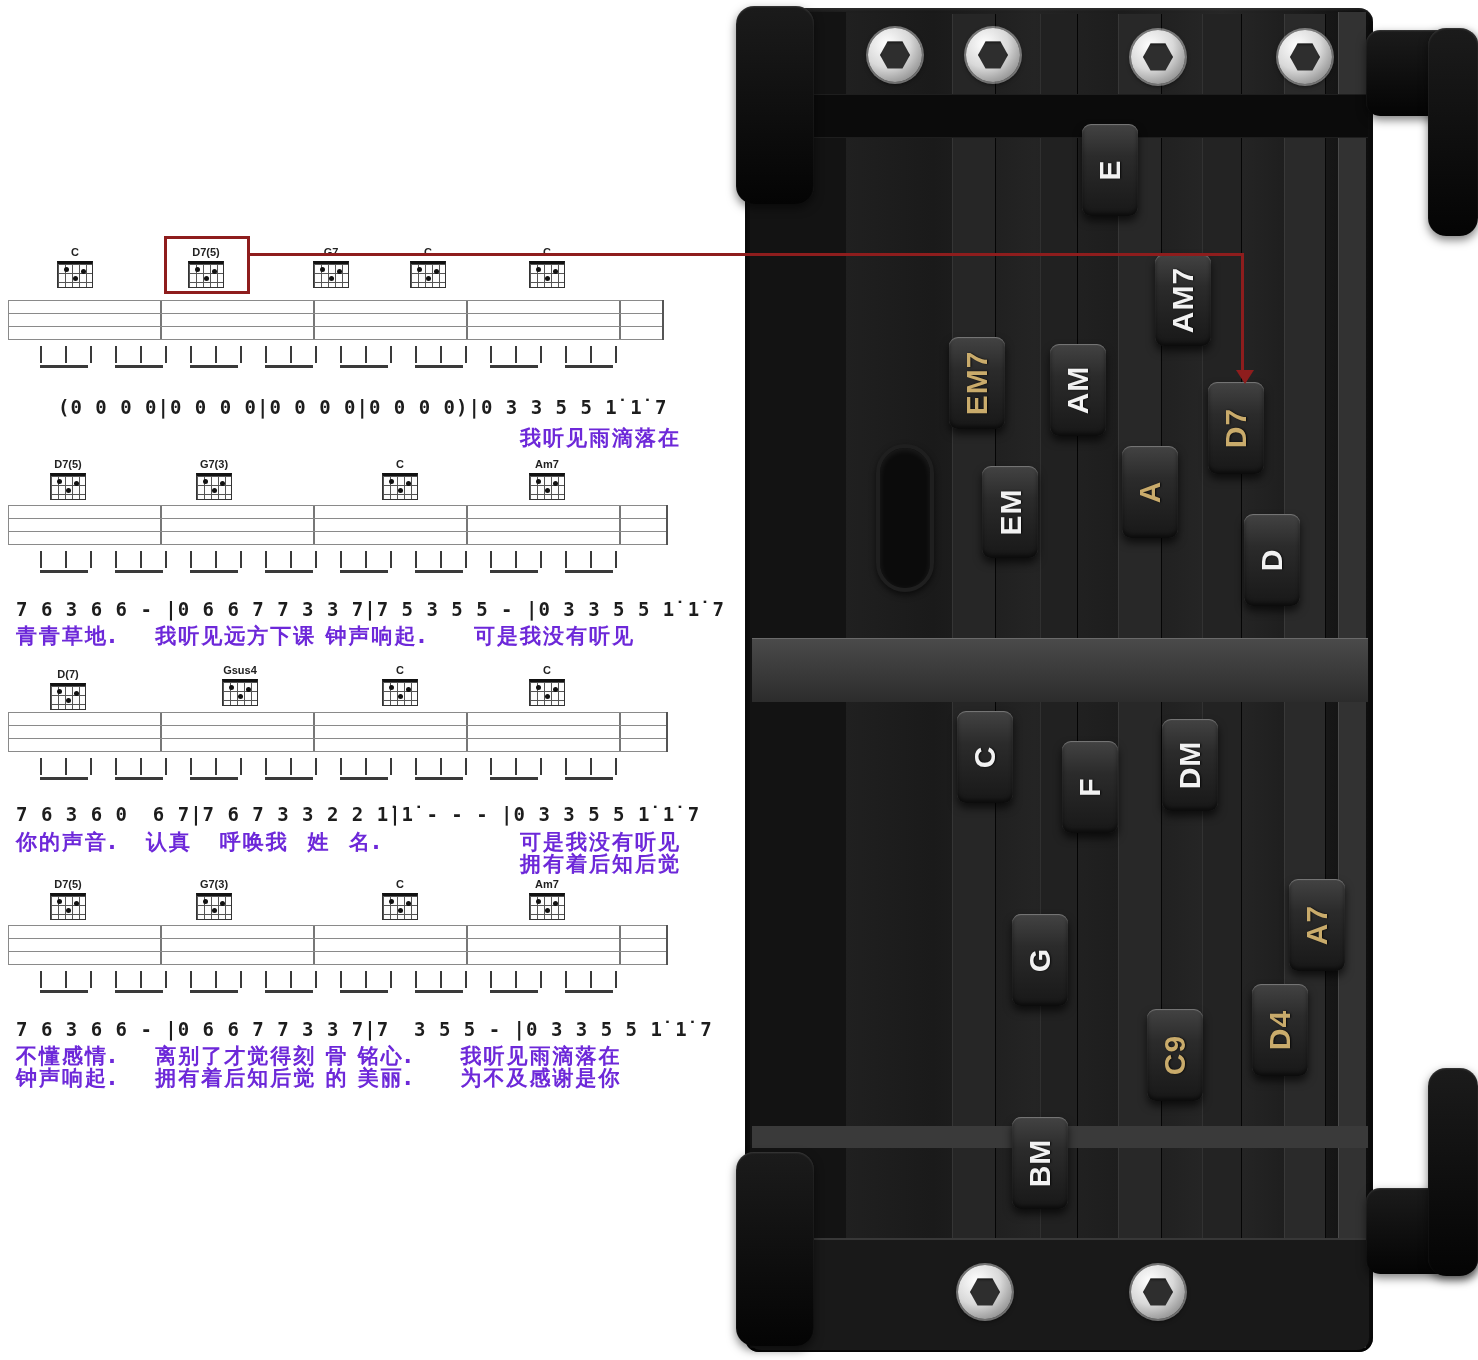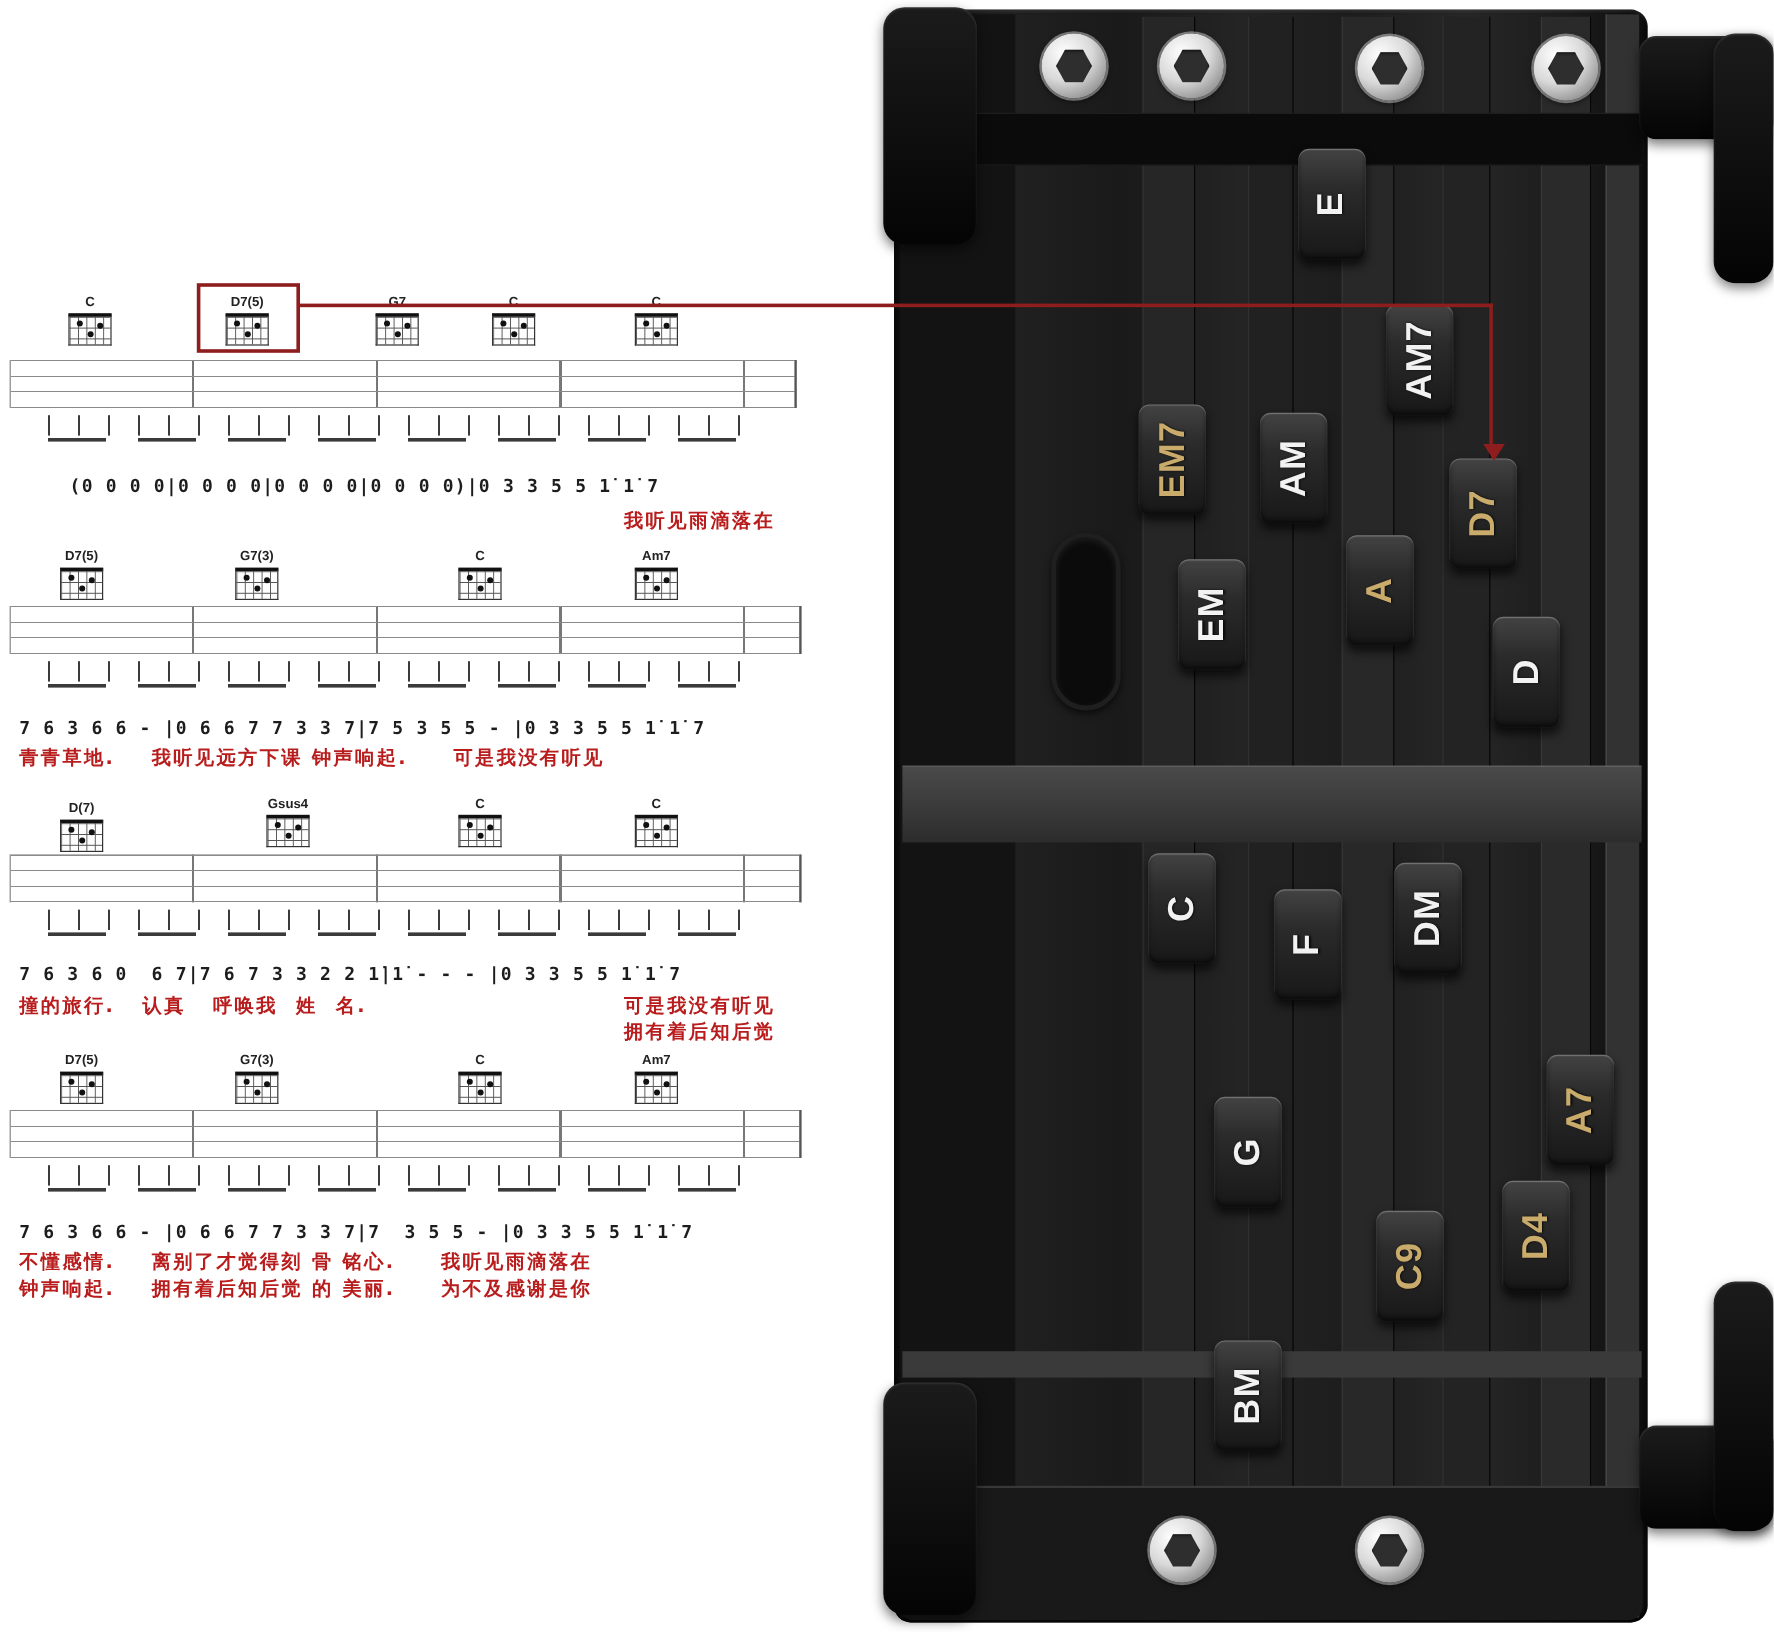--- a/index.html
+++ b/index.html
@@ -20,23 +20,23 @@
               background:#111;box-shadow:9px 9px 0 #111,17px 2px 0 #111}
   .staff{position:absolute;height:40px;z-index:1;border-left:1px solid #8a8a8a;border-right:2px solid #555;
          background-image:repeating-linear-gradient(180deg,#8a8a8a 0 1px,transparent 1px 13px),
                           repeating-linear-gradient(90deg,transparent 0 151px,#777 151px 153px)}
   .stems{position:absolute;height:22px;z-index:1;
          background-image:repeating-linear-gradient(90deg,#3a3a3a 0 2px,transparent 2px 25px),
                           repeating-linear-gradient(90deg,#3a3a3a 0 48px,transparent 48px 75px);
          background-size:auto 17px,auto 3px;
          background-position:0 0,0 100%;
          background-repeat:repeat-x,no-repeat}
-  .numbers{position:absolute;font-family:"DejaVu Sans Mono",monospace;font-weight:bold;font-size:15px;
+  .numbers{position:absolute;font-family:"DejaVu Sans Mono",monospace;font-weight:bold;font-size:19px;
            letter-spacing:1px;color:#1d1d1d;white-space:pre;z-index:2}
-  .lyrics{position:absolute;font-size:16px;font-weight:bold;color:#b91c1c;letter-spacing:2px;
+  .lyrics{position:absolute;font-size:21px;font-weight:bold;color:#6d28d9;letter-spacing:2px;
           white-space:pre;z-index:2}
 
   
   .device-body{position:absolute;left:745px;top:8px;width:628px;height:1344px;border-radius:14px;z-index:1;
      background:linear-gradient(90deg,#0c0c0c 0%,#181818 6%,#202020 16%,#1a1a1a 30%,#242424 46%,#1d1d1d 60%,#272727 76%,#1b1b1b 90%,#0e0e0e 100%);
      box-shadow:inset 0 2px 2px rgba(255,255,255,.08),inset 0 -3px 6px #000}
   .slat{position:absolute;top:14px;height:1312px;z-index:2;
         border-left:1px solid rgba(255,255,255,.07);border-right:1px solid rgba(0,0,0,.85)}
   .rail{position:absolute;z-index:2}
   .hbar{position:absolute;z-index:3}
@@ -139,21 +139,21 @@
         <span class="chord-name">C</span>
         <span class="chord-grid"></span>
       </div>
       <div class="chord" style="left:517px;top:664px">
         <span class="chord-name">C</span>
         <span class="chord-grid"></span>
       </div>
       <div class="staff" style="left:8px;top:712px;width:660px"></div>
       <div class="stems" style="left:40px;top:758px;width:600px"></div>
       <div class="numbers" style="left:16px;top:803px">7 6 3 6 0  6 7|7 6 7 3 3 2 2 1̇|1̇ - - - |0 3 3 5 5 1̇ 1̇ 7</div>
-      <div class="lyrics" style="left:16px;top:828px">撞的旅行.   认真   呼唤我  姓  名.</div>
+      <div class="lyrics" style="left:16px;top:828px">你的声音.   认真   呼唤我  姓  名.</div>
       <div class="lyrics" style="left:520px;top:828px">可是我没有听见</div>
       <div class="lyrics" style="left:520px;top:850px">拥有着后知后觉</div>
     </div>
 
     <div>
       <div class="chord" style="left:38px;top:878px">
         <span class="chord-name">D7(5)</span>
         <span class="chord-grid"></span>
       </div>
       <div class="chord" style="left:184px;top:878px">

